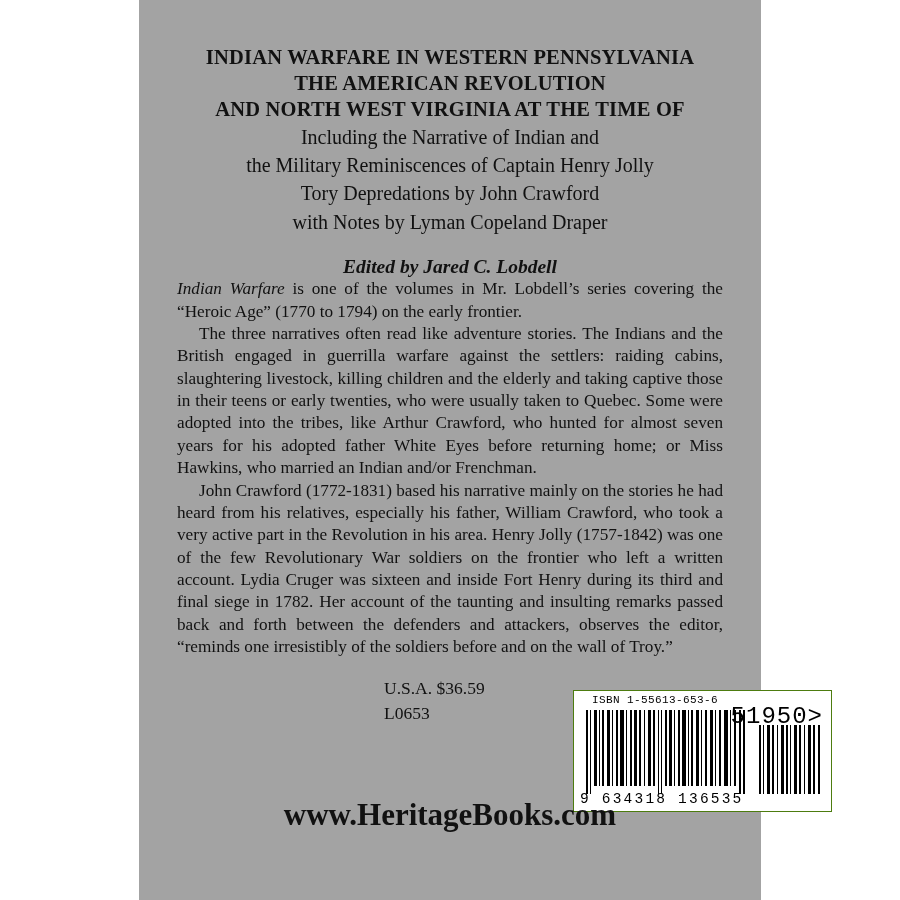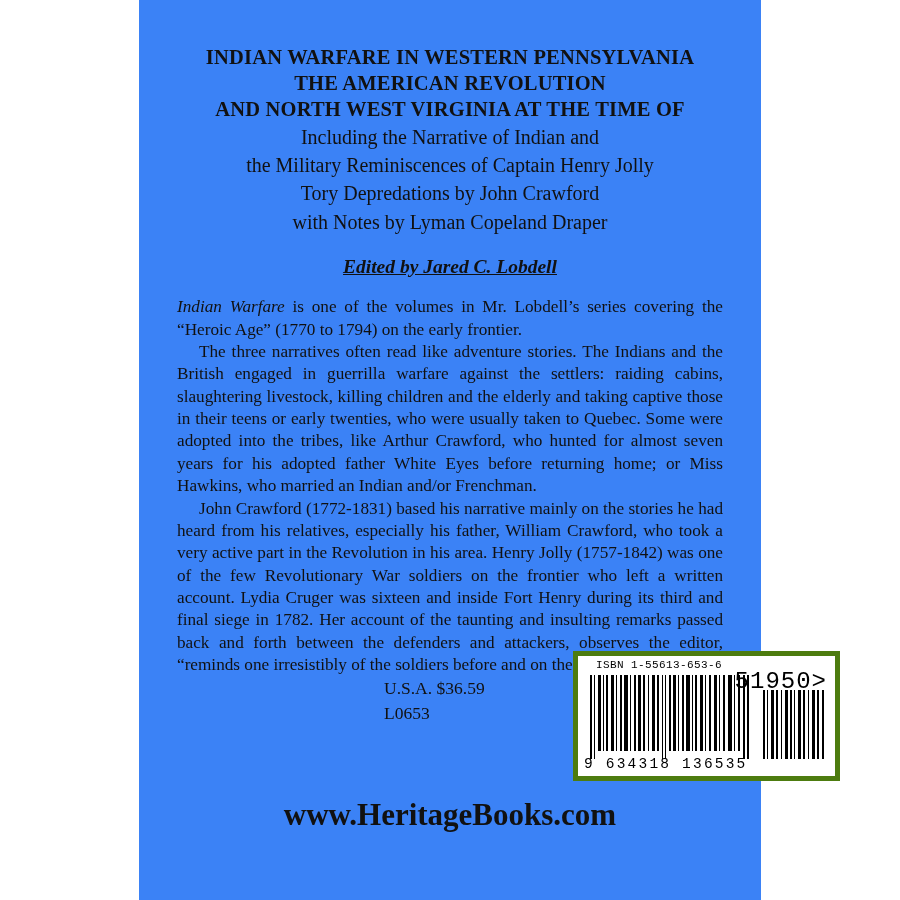--- a/index.html
+++ b/index.html
@@ -12,21 +12,21 @@
     background: #ffffff;
     font-family: "Liberation Serif", serif;
     overflow: hidden;
   }
   #cover {
     position: absolute;
     left: 139px;
     top: 0px;
     width: 622px;
     height: 900px;
-    background: #3b82f6;
+    background: #a3a3a3;
     box-sizing: border-box;
     padding: 0 38px;
   }
   .title-block {
     text-align: center;
     padding-top: 44px;
   }
   .title-line {
     font-family: "Liberation Serif", serif;
     font-weight: bold;
@@ -43,24 +43,22 @@
     color: #111;
     line-height: 1.42;
   }
   .editor-line {
     text-align: center;
     font-style: italic;
     font-weight: bold;
     font-size: 19.5px;
     color: #111;
     margin-top: 20px;
-    text-decoration: underline;
   }
   .blurb {
-    margin-top: 18px;
     font-size: 17.2px;
     line-height: 1.30;
     color: #111;
     text-align: justify;
   }
   .blurb p {
     margin: 0;
     text-indent: 22px;
   }
   .blurb p.first {
@@ -73,25 +71,25 @@
     position: absolute;
     left: 245px;
     top: 676px;
     font-size: 17.5px;
     color: #111;
     line-height: 1.45;
   }
   .barcode-wrap {
     position: absolute;
     left: 434px;
-    top: 651px;
+    top: 690px;
     width: 257px;
     height: 120px;
     background: #ffffff;
-    border: 5px solid #4d7c0f;
+    border: 1px solid #4d7c0f;
   }
   .isbn-text {
     position: absolute;
     left: 18px;
     top: 3px;
     font-family: "Liberation Mono", monospace;
     font-size: 11px;
     letter-spacing: 0.4px;
     color: #000;
   }

